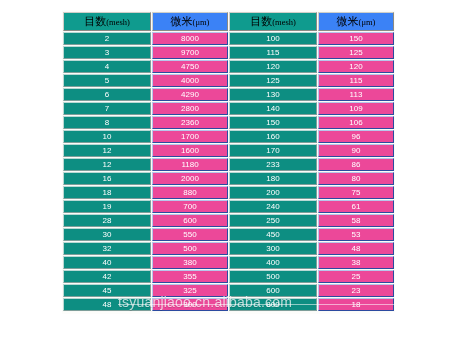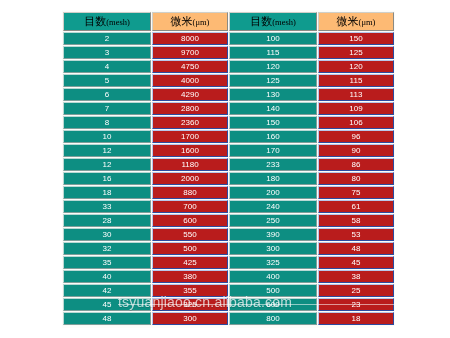--- a/index.html
+++ b/index.html
@@ -49,21 +49,21 @@
     color: #000000;
     border-top: 1px solid #cfcfc8;
     border-left: 1px solid #cfcfc8;
     border-right: 1px solid #8a8a84;
     border-bottom: 1px solid #8a8a84;
     letter-spacing: 0px;
     white-space: nowrap;
     overflow: hidden;
   }
   thead th.h-mesh { background: #0f9b8e; }
-  thead th.h-um   { background: #fdba74; }
+  thead th.h-um   { background: #3b82f6; }
   thead th .hdr-cjk { font-size: 11px; font-family: "DejaVu Sans", sans-serif; }
   thead th .hdr-lat { font-size: 8.5px; font-family: "Liberation Serif", serif; }
 
   tbody td {
     height: 11px;
     font-size: 8px;
     text-align: center;
     vertical-align: middle;
     padding: 0;
     color: #ffffff;
@@ -71,21 +71,21 @@
     border-top: 1px solid #b9d8d4;
     border-left: 1px solid #b9d8d4;
     border-right: 1px solid #7e9e9a;
     border-bottom: 1px solid #7e9e9a;
     white-space: nowrap;
     overflow: hidden;
     line-height: 11px;
   }
   tbody td.d-mesh { background: #0d8e82; }
   tbody td.d-um {
-    background: #b91c1c;
+    background: #ec4899;
     border-top-color: #b8c6ea;
     border-left-color: #b8c6ea;
     border-right-color: #2c4aa0;
     border-bottom-color: #2c4aa0;
   }
 
   #watermark {
     position: absolute;
     left: 118px;
     top: 294px;
@@ -196,50 +196,44 @@
             <td class="d-mesh">180</td>
             <td class="d-um">80</td>
           </tr>
           <tr>
             <td class="d-mesh">18</td>
             <td class="d-um">880</td>
             <td class="d-mesh">200</td>
             <td class="d-um">75</td>
           </tr>
           <tr>
-            <td class="d-mesh">33</td>
+            <td class="d-mesh">19</td>
             <td class="d-um">700</td>
             <td class="d-mesh">240</td>
             <td class="d-um">61</td>
           </tr>
           <tr>
             <td class="d-mesh">28</td>
             <td class="d-um">600</td>
             <td class="d-mesh">250</td>
             <td class="d-um">58</td>
           </tr>
           <tr>
             <td class="d-mesh">30</td>
             <td class="d-um">550</td>
-            <td class="d-mesh">390</td>
+            <td class="d-mesh">450</td>
             <td class="d-um">53</td>
           </tr>
           <tr>
             <td class="d-mesh">32</td>
             <td class="d-um">500</td>
             <td class="d-mesh">300</td>
             <td class="d-um">48</td>
           </tr>
           <tr>
-            <td class="d-mesh">35</td>
-            <td class="d-um">425</td>
-            <td class="d-mesh">325</td>
-            <td class="d-um">45</td>
-          </tr>
-          <tr>
             <td class="d-mesh">40</td>
             <td class="d-um">380</td>
             <td class="d-mesh">400</td>
             <td class="d-um">38</td>
           </tr>
           <tr>
             <td class="d-mesh">42</td>
             <td class="d-um">355</td>
             <td class="d-mesh">500</td>
             <td class="d-um">25</td>

